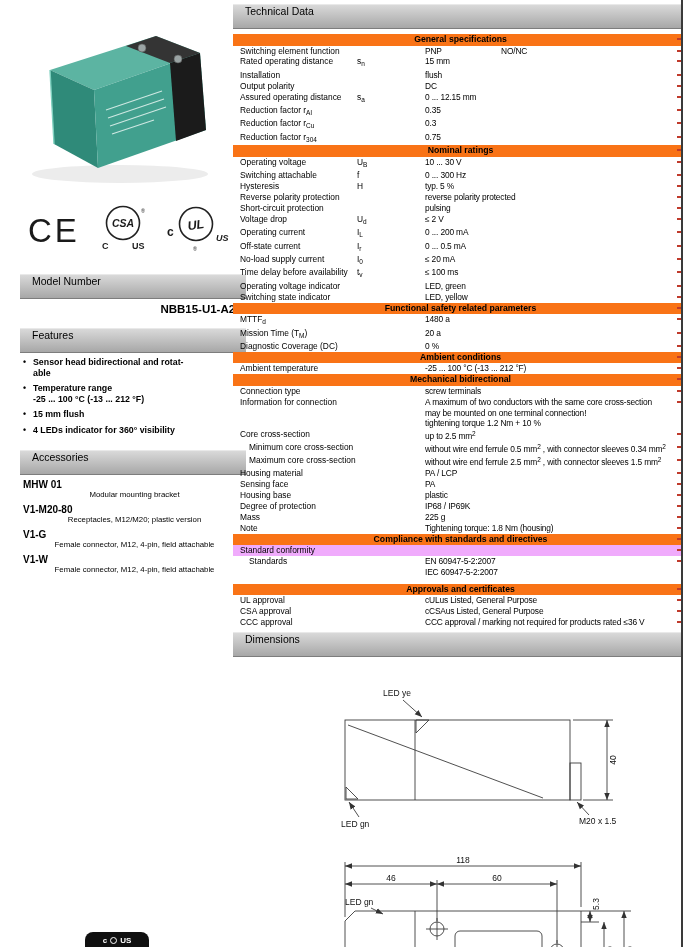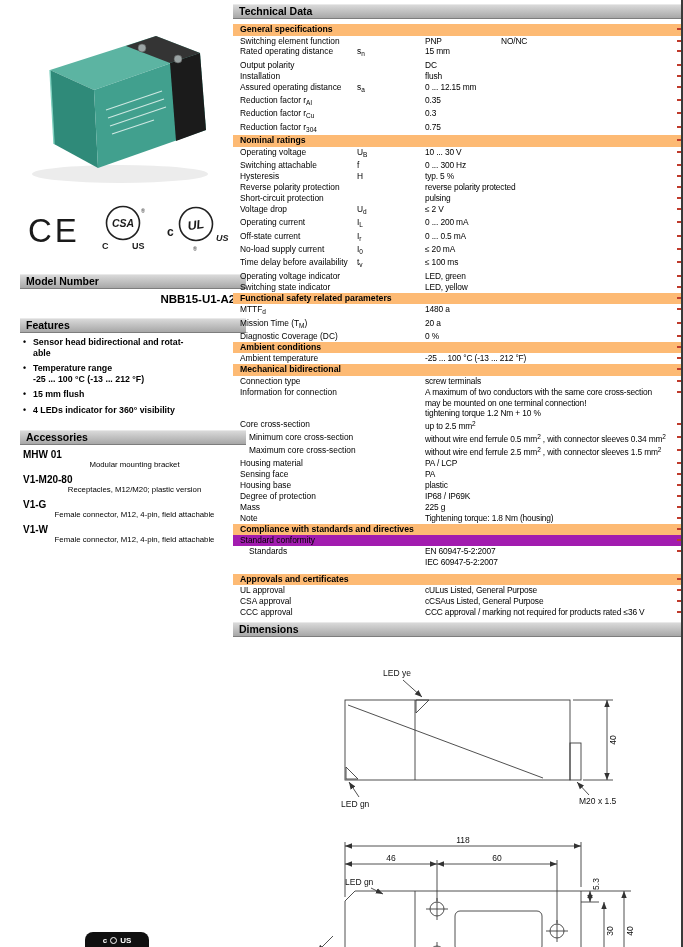--- a/index.html
+++ b/index.html
@@ -2,23 +2,23 @@
 <html><head>
 <meta charset="utf-8">
 <style>
   * { margin:0; padding:0; box-sizing:border-box; }
   html,body { background:#fff; }
   body { font-family:"Liberation Sans", sans-serif; color:#000; }
   .page { position:relative; width:683px; height:947px; background:#fff;
           border-right:2px solid #3a3a3a; overflow:hidden; }
 
   
-  .hbar { height:15px; background:linear-gradient(#d9d9d9,#a7a7a7);
+  .hbar { height:25px; background:linear-gradient(#d9d9d9,#a7a7a7);
           border-top:1px solid #e9e9e9; border-bottom:1px solid #7d7d7d;
-          font-size:10.5px; font-weight:bold; line-height:13.5px; padding-left:6px; }
+          font-size:10.5px; font-weight:normal; line-height:13.5px; padding-left:12px; }
 
   
   .left-col { position:absolute; left:20px; top:6px; width:226px; }
   .photo { width:226px; height:186px; margin-bottom:2px; }
   .logos { width:226px; height:52px; margin:4px 0 16px 0; }
   .model-number { font-size:11.5px; font-weight:bold; margin:4px 0 13px 3px;text-align:right; }
   .features-list { list-style:none; margin:4px 0 14px 3px; }
   .features-list li { display:flex; font-size:8.8px; font-weight:bold;
                       line-height:10.6px; margin-bottom:5px; }
   .features-list .bullet { width:10px; flex:none; }
@@ -29,25 +29,25 @@
   .acc-desc { font-size:7.8px; line-height:9.5px;text-align:center; }
   .footer-badge { position:absolute; left:85px; top:932px; width:64px; height:16px;
                   background:#101010; border-radius:8px 8px 0 0; display:flex;
                   align-items:center; justify-content:center; gap:3px;
                   color:#fff; font-size:8px; font-weight:bold; }
   .footer-badge .ring { width:7px; height:7px; border:1.2px solid #fff; border-radius:50%; }
 
   
   .right-col { position:absolute; left:233px; top:4px; width:448px; }
   #tech-table { margin-top:5px; margin-bottom:4px; }
-  .sec-title { position:relative; background:#fdba74; font-weight:bold;
-               font-size:8.7px; line-height:11.5px; padding-left:7px; }
+  .sec-title { position:relative; background:#f97316; font-weight:bold;
+               font-size:8.7px; line-height:11.5px; padding-left:7px;text-align:center; }
   .sec-title.gap { margin-top:6px; }
   .trow { position:relative; display:grid; grid-template-columns:118px 60px 1fr; }
-  .trow.shaded { background:#a21caf; }
+  .trow.shaded { background:#f0abfc; }
   .tc { font-size:8.4px; line-height:10.9px; white-space:nowrap; }
   .tlabel { padding-left:7px; }
   .tlabel.ind1 { padding-left:16px; }
   .tsym { padding-left:6px; }
   .tval { padding-left:14px; letter-spacing:-0.15px; }
   .tval .v1 { display:inline-block; width:76px; }
   .trow::after, .sec-title::after { content:""; position:absolute; right:0; top:4px;
                width:4px; height:2px; background:#c03a2b; }
 
   
@@ -176,31 +176,31 @@
           </div>
         </div>
         <div class="trow">
           <div class="tc tlabel">Rated operating distance</div>
           <div class="tc tsym">s<sub>n</sub></div>
           <div class="tc tval">
             <div>15 mm</div>
           </div>
         </div>
         <div class="trow">
+          <div class="tc tlabel">Installation</div>
+          <div class="tc tsym"></div>
+          <div class="tc tval">
+            <div>flush</div>
+          </div>
+        </div>
+        <div class="trow">
           <div class="tc tlabel">Output polarity</div>
           <div class="tc tsym"></div>
           <div class="tc tval">
             <div>DC</div>
-          </div>
-        </div>
-        <div class="trow">
-          <div class="tc tlabel">Installation</div>
-          <div class="tc tsym"></div>
-          <div class="tc tval">
-            <div>flush</div>
           </div>
         </div>
         <div class="trow">
           <div class="tc tlabel">Assured operating distance</div>
           <div class="tc tsym">s<sub>a</sub></div>
           <div class="tc tval">
             <div>0 ... 12.15 mm</div>
           </div>
         </div>
         <div class="trow">

